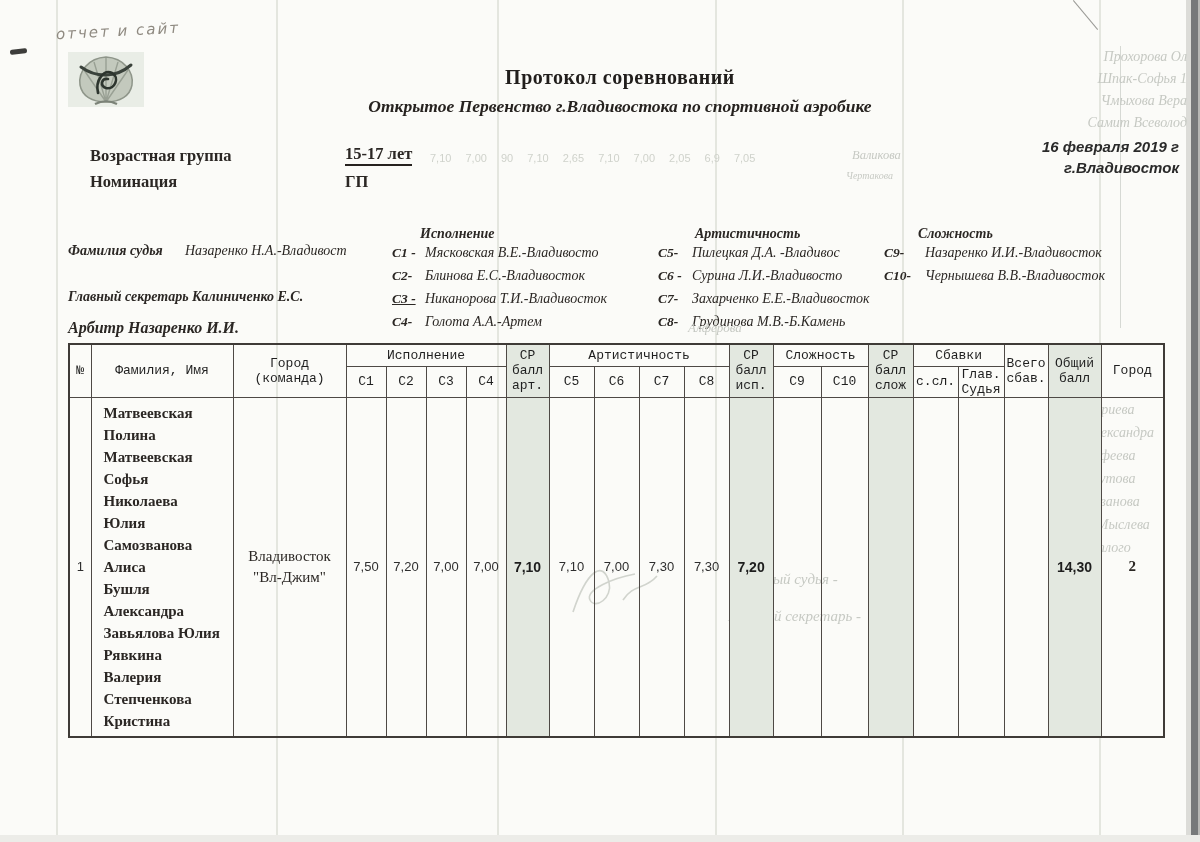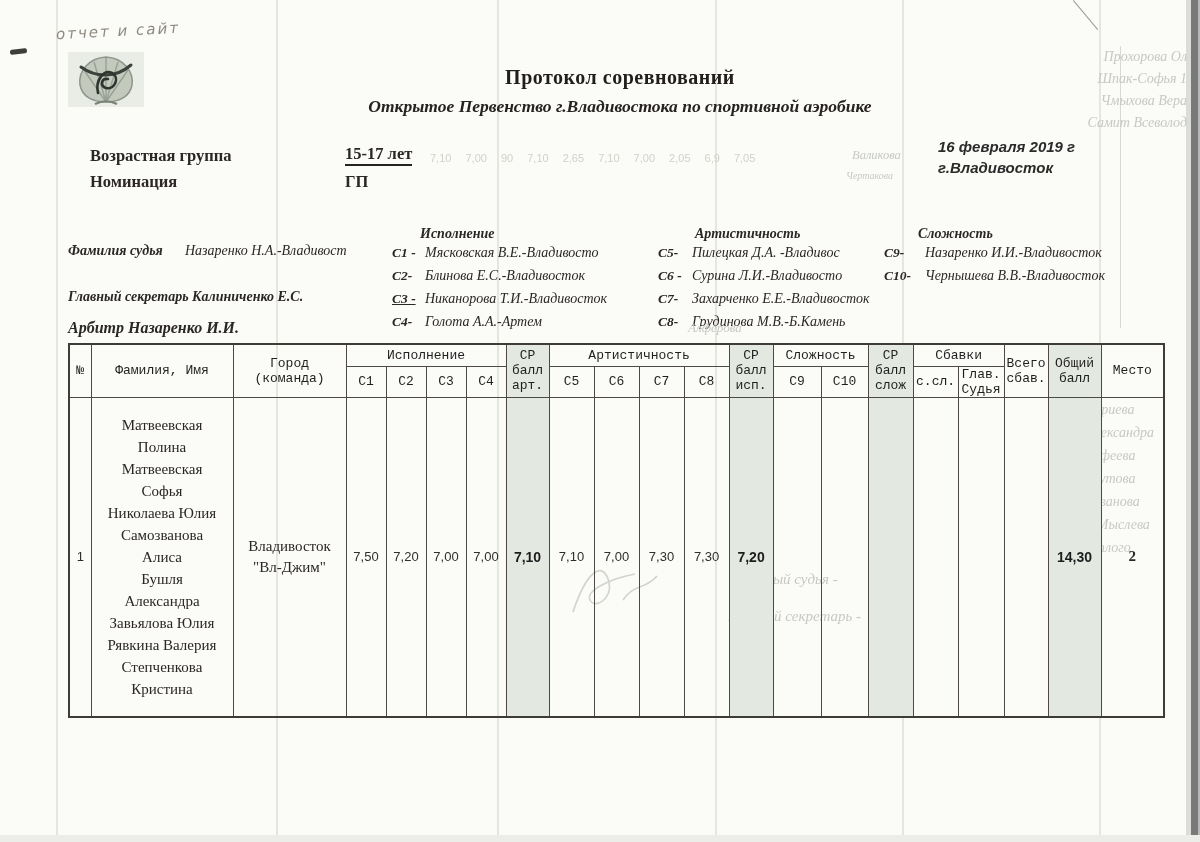--- a/index.html
+++ b/index.html
@@ -18,42 +18,42 @@
   
   .pencil{position:absolute;left:56px;top:22px;font-family:"DejaVu Sans",sans-serif;font-style:italic;
           font-size:15px;letter-spacing:2px;color:#8f8a81;transform:rotate(-3deg);white-space:nowrap;}
   
   .logo-box{position:absolute;left:68px;top:52px;width:76px;height:55px;background:#e9ede6;}
   
   .doc-title{position:absolute;left:150px;top:66px;width:940px;text-align:center;
              font-size:20px;font-weight:bold;letter-spacing:.5px;color:#211e1c;}
   .doc-subtitle{position:absolute;left:100px;top:96px;width:1040px;text-align:center;
              font-size:17.5px;font-weight:bold;font-style:italic;color:#26221f;}
-  .date-block{position:absolute;left:938px;top:136px;width:205px;text-align:left;
+  .date-block{position:absolute;left:974px;top:136px;width:205px;text-align:right;
              font-family:"Liberation Sans",sans-serif;font-weight:bold;font-style:italic;
              font-size:15px;line-height:21px;color:#2a2a2a;}
   .meta-label{position:absolute;left:90px;font-size:16.5px;font-weight:bold;white-space:nowrap;}
   .meta-value{position:absolute;left:345px;font-size:16.5px;font-weight:bold;white-space:nowrap;}
   .underlined{border-bottom:2px solid #26221f;padding-bottom:1px;}
   
   .jt{position:absolute;font-size:14px;font-style:italic;font-weight:bold;white-space:nowrap;}
   .jc{position:absolute;font-size:13.5px;font-style:italic;font-weight:bold;white-space:nowrap;}
   .jn{position:absolute;font-size:14px;font-style:italic;white-space:nowrap;}
   
   #protocol-table{position:absolute;left:68px;top:343px;border-collapse:collapse;table-layout:fixed;
                   width:1095px;z-index:2;}
   #protocol-table td,#protocol-table th{border:1px solid #4e4945;padding:0;overflow:hidden;}
   #protocol-table{border:2px solid #3f3b37;}
   #protocol-table th{font-family:"Liberation Mono",monospace;font-weight:normal;font-size:13px;
                      line-height:15px;color:#1f1f1f;text-align:center;vertical-align:middle;}
   .r1{height:22px;} .r2{height:31px;} .r3{height:275px;}
   .shade{background:#e3e8e0;}
   .score{font-family:"Liberation Sans",sans-serif;font-size:13px;color:#2e2e2e;text-align:center;vertical-align:middle;}
   .score-b{font-weight:bold;font-size:14px;color:#1d1d1d;}
-  .names-cell{font-size:15px;text-align:center;vertical-align:middle;line-height:22px;padding:16px 12px !important;}
+  .names-cell{font-size:15px;vertical-align:middle;line-height:22px;padding:4px 12px !important;font-weight:bold;}
   .city-cell{font-size:15px;text-align:center;vertical-align:middle;line-height:21px;padding:0 8px !important;}
   .place-cell{font-size:15px;font-weight:bold;text-align:center;vertical-align:middle;}
   
   .ghost{position:absolute;color:#c6c9c3;font-style:italic;filter:blur(0.4px);white-space:nowrap;z-index:1;}
   .ghost-nums{position:absolute;left:430px;top:152px;font-family:"Liberation Sans",sans-serif;
               font-size:11px;color:#cfd2cb;white-space:pre;filter:blur(0.4px);z-index:1;}
   .g-tr{left:1012px;width:175px;text-align:right;font-size:14px;line-height:21.5px;}
   .g-rc{left:1018px;width:168px;text-align:center;font-size:14px;line-height:23px;}
 </style>
 </head>
@@ -184,21 +184,21 @@
       <th rowspan="2">Город (команда)</th>
       <th colspan="4">Исполнение</th>
       <th rowspan="2" class="shade">СР балл арт.</th>
       <th colspan="4">Артистичность</th>
       <th rowspan="2" class="shade">СР балл исп.</th>
       <th colspan="2">Сложность</th>
       <th rowspan="2" class="shade">СР балл слож</th>
       <th colspan="2">Сбавки</th>
       <th rowspan="2">Всего сбав.</th>
       <th rowspan="2" class="shade">Общий балл</th>
-      <th rowspan="2">Место</th>
+      <th rowspan="2">Город</th>
     </tr>
     <tr class="r2">
       <th>С1</th>
       <th>С2</th>
       <th>С3</th>
       <th>С4</th>
       <th>С5</th>
       <th>С6</th>
       <th>С7</th>
       <th>С8</th>

